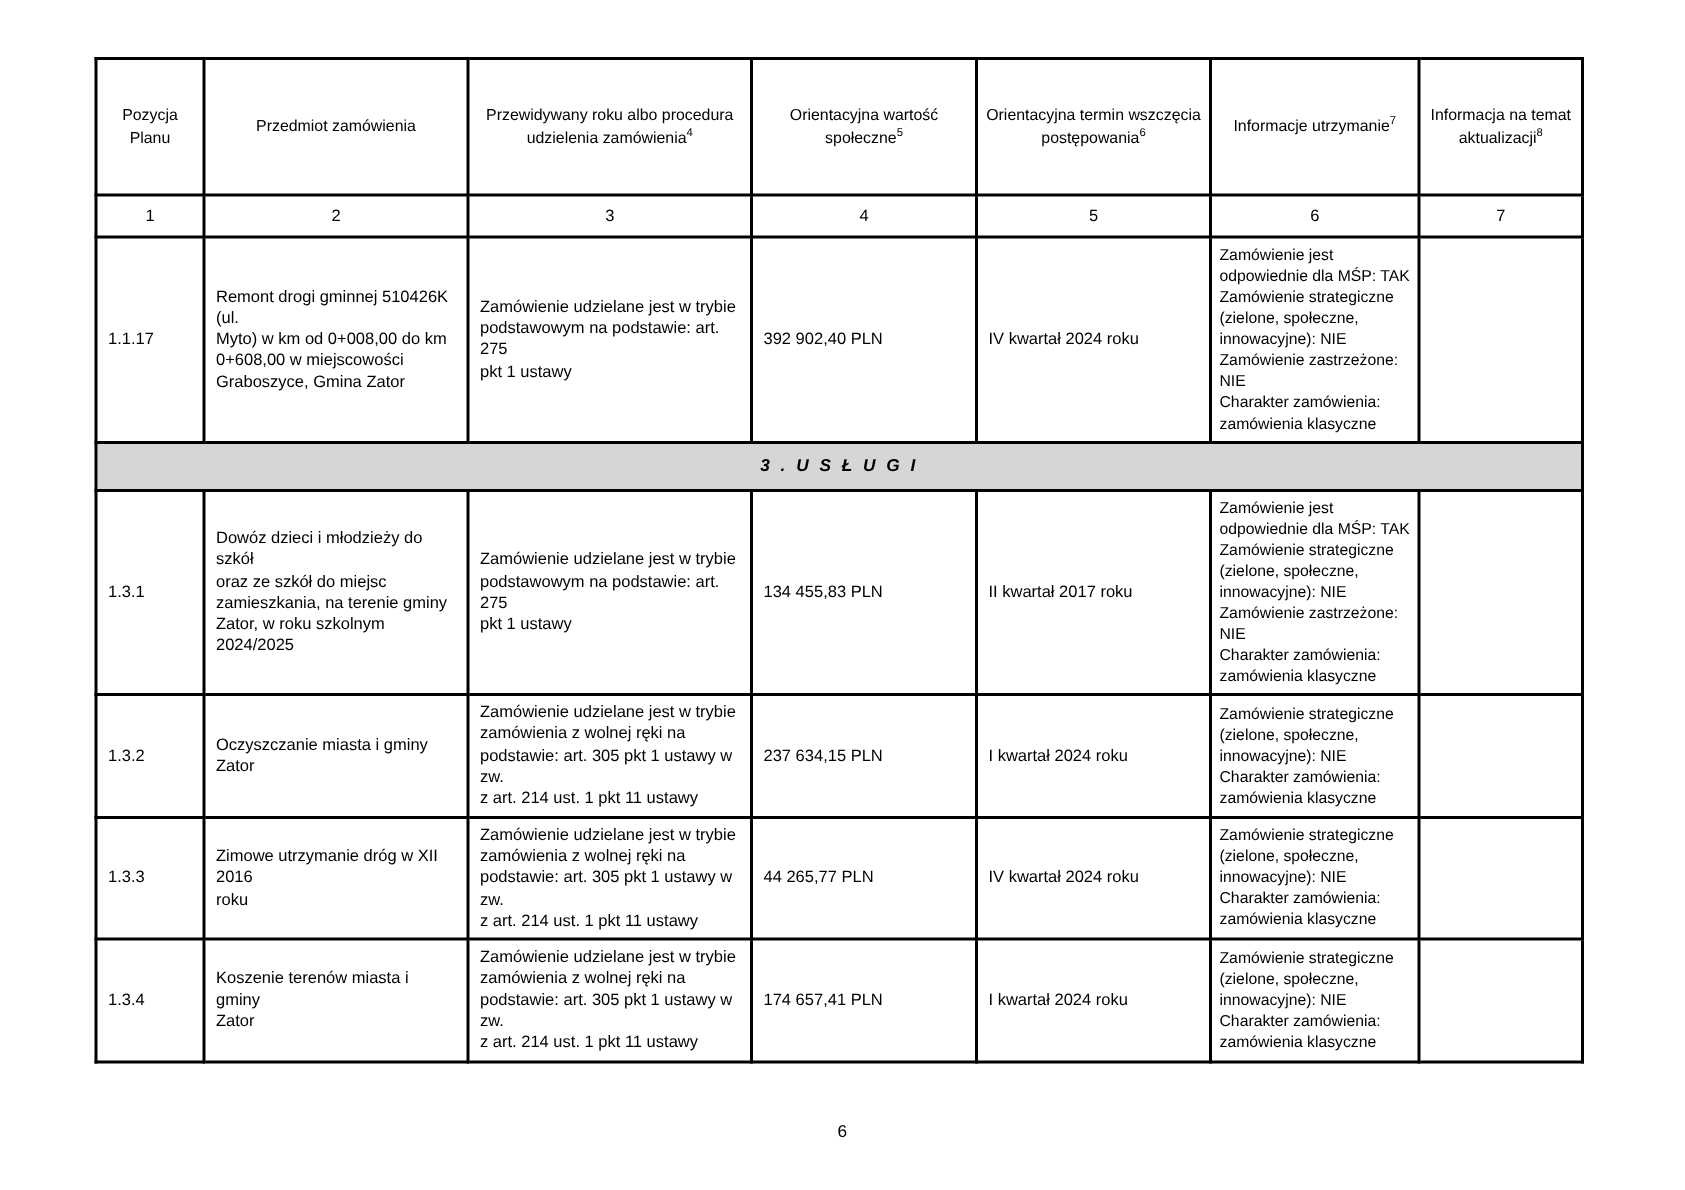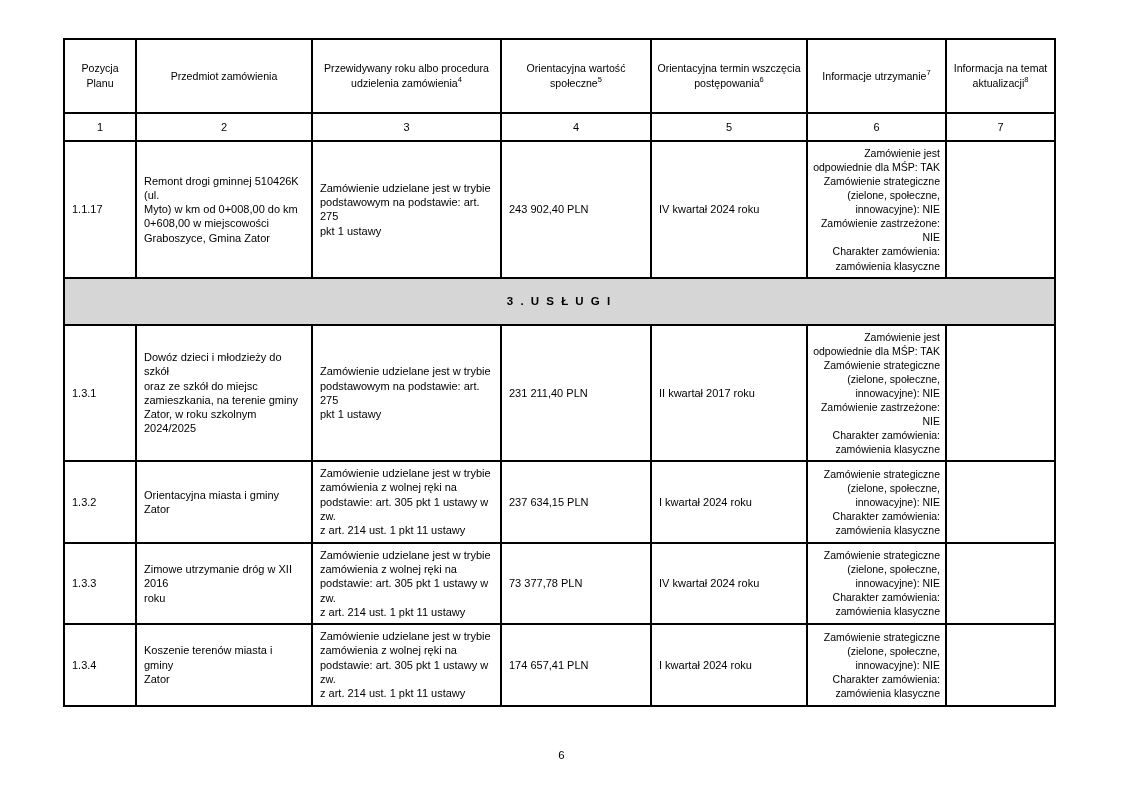--- a/index.html
+++ b/index.html
@@ -41,26 +41,25 @@
     font-size:11px;
     line-height:1.3;
     padding:4px 7px;
     white-space:pre-line;
     text-align:left;
   }
   td.c-info{
     font-size:10.5px;
     line-height:1.34;
     padding:4px 5px;
-    text-align:right;
-  }
-  tr.rh-head{height:74px;}
+  }
+  tr.rh-head{height:91px;}
   tr.rh-num{height:28px;}
   tr.rh-tall{height:133px;}
-  tr.rh-sec{height:47px;}
+  tr.rh-sec{height:32px;font-style:italic;}
   tr.rh-mid{height:78px;}
   tr.section-row td{
     background:#d6d6d6;
     text-align:center;
     font-weight:bold;
     font-size:11.5px;
     letter-spacing:2px;
     padding:2px;
   }
   .pageno{
@@ -114,21 +113,21 @@
 
     <tr class="rh-tall">
       <td class="cell">1.1.17</td>
       <td class="cell">Remont drogi gminnej 510426K (ul.
 Myto) w km od 0+008,00 do km
 0+608,00 w miejscowości
 Graboszyce, Gmina Zator</td>
       <td class="cell">Zamówienie udzielane jest w trybie
 podstawowym na podstawie: art. 275
 pkt 1 ustawy</td>
-      <td class="cell">243 902,40 PLN</td>
+      <td class="cell">392 902,40 PLN</td>
       <td class="cell">IV kwartał 2024 roku</td>
       <td class="cell c-info">Zamówienie jest
 odpowiednie dla MŚP: TAK
 Zamówienie strategiczne
 (zielone, społeczne,
 innowacyjne): NIE
 Zamówienie zastrzeżone:
 NIE
 Charakter zamówienia:
 zamówienia klasyczne</td>
@@ -141,37 +140,37 @@
 
     <tr class="rh-tall">
       <td class="cell">1.3.1</td>
       <td class="cell">Dowóz dzieci i młodzieży do szkół
 oraz ze szkół do miejsc
 zamieszkania, na terenie gminy
 Zator, w roku szkolnym 2024/2025</td>
       <td class="cell">Zamówienie udzielane jest w trybie
 podstawowym na podstawie: art. 275
 pkt 1 ustawy</td>
-      <td class="cell">231 211,40 PLN</td>
+      <td class="cell">134 455,83 PLN</td>
       <td class="cell">II kwartał 2017 roku</td>
       <td class="cell c-info">Zamówienie jest
 odpowiednie dla MŚP: TAK
 Zamówienie strategiczne
 (zielone, społeczne,
 innowacyjne): NIE
 Zamówienie zastrzeżone:
 NIE
 Charakter zamówienia:
 zamówienia klasyczne</td>
       <td class="cell"></td>
     </tr>
 
     <tr class="rh-mid">
       <td class="cell">1.3.2</td>
-      <td class="cell">Orientacyjna miasta i gminy Zator</td>
+      <td class="cell">Oczyszczanie miasta i gminy Zator</td>
       <td class="cell">Zamówienie udzielane jest w trybie
 zamówienia z wolnej ręki na
 podstawie: art. 305 pkt 1 ustawy w zw.
 z art. 214 ust. 1 pkt 11 ustawy</td>
       <td class="cell">237 634,15 PLN</td>
       <td class="cell">I kwartał 2024 roku</td>
       <td class="cell c-info">Zamówienie strategiczne
 (zielone, społeczne,
 innowacyjne): NIE
 Charakter zamówienia:
@@ -180,21 +179,21 @@
     </tr>
 
     <tr class="rh-mid">
       <td class="cell">1.3.3</td>
       <td class="cell">Zimowe utrzymanie dróg w XII 2016
 roku</td>
       <td class="cell">Zamówienie udzielane jest w trybie
 zamówienia z wolnej ręki na
 podstawie: art. 305 pkt 1 ustawy w zw.
 z art. 214 ust. 1 pkt 11 ustawy</td>
-      <td class="cell">73 377,78 PLN</td>
+      <td class="cell">44 265,77 PLN</td>
       <td class="cell">IV kwartał 2024 roku</td>
       <td class="cell c-info">Zamówienie strategiczne
 (zielone, społeczne,
 innowacyjne): NIE
 Charakter zamówienia:
 zamówienia klasyczne</td>
       <td class="cell"></td>
     </tr>
 
     <tr class="rh-mid">

